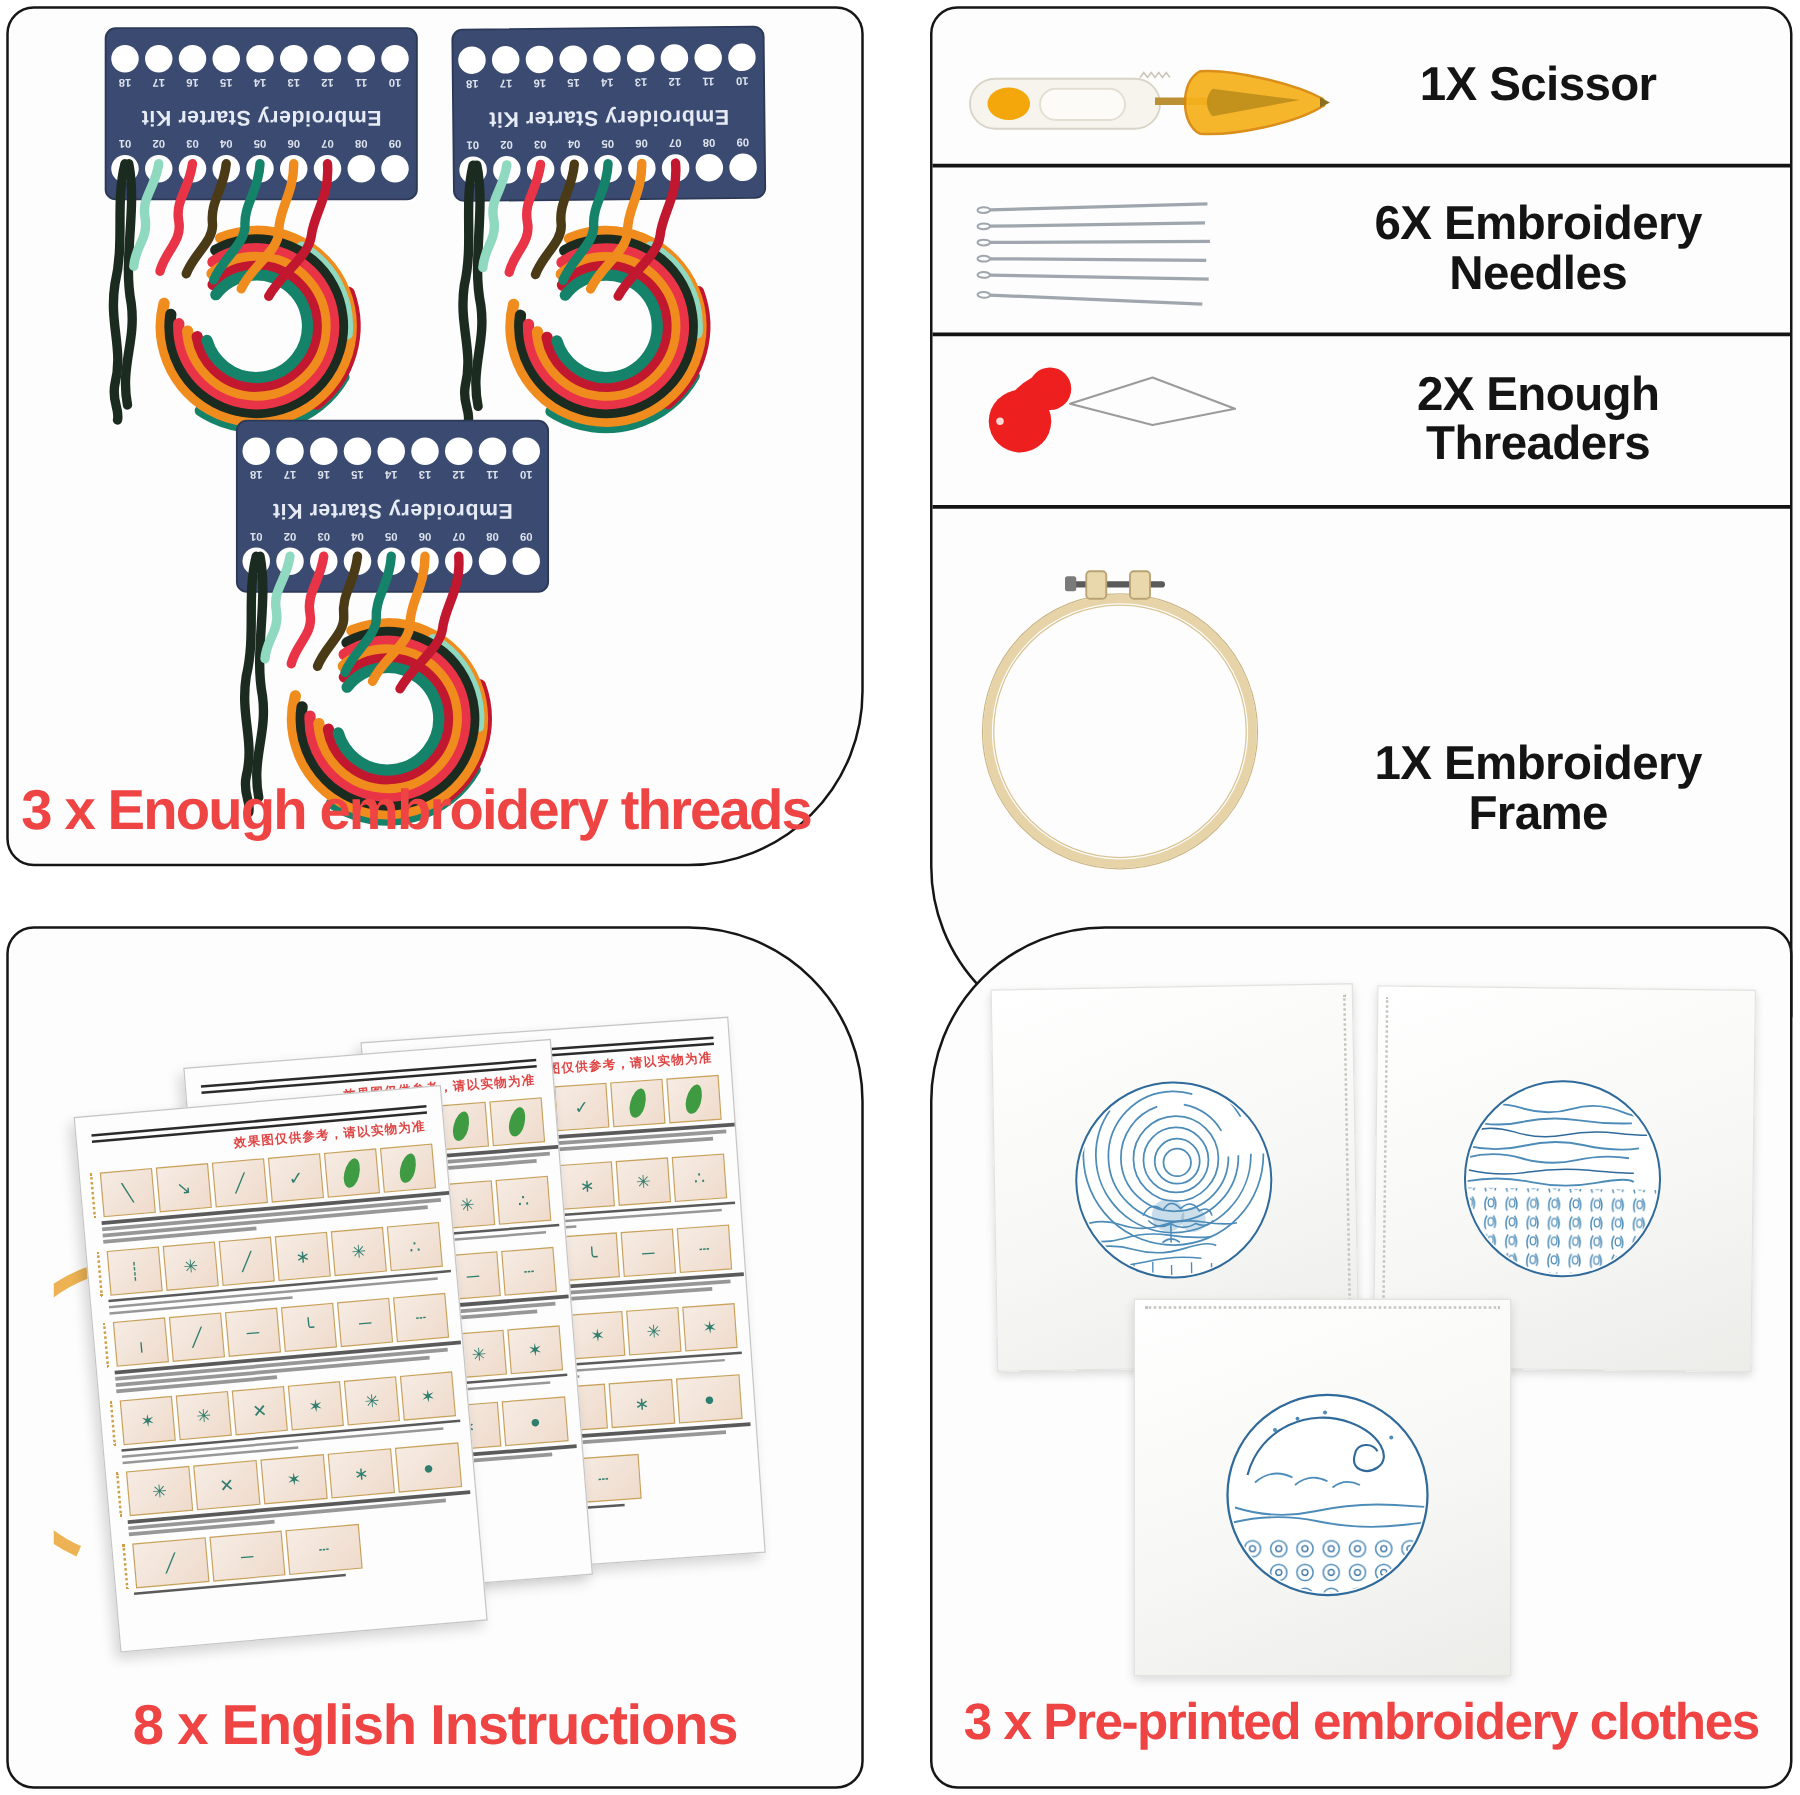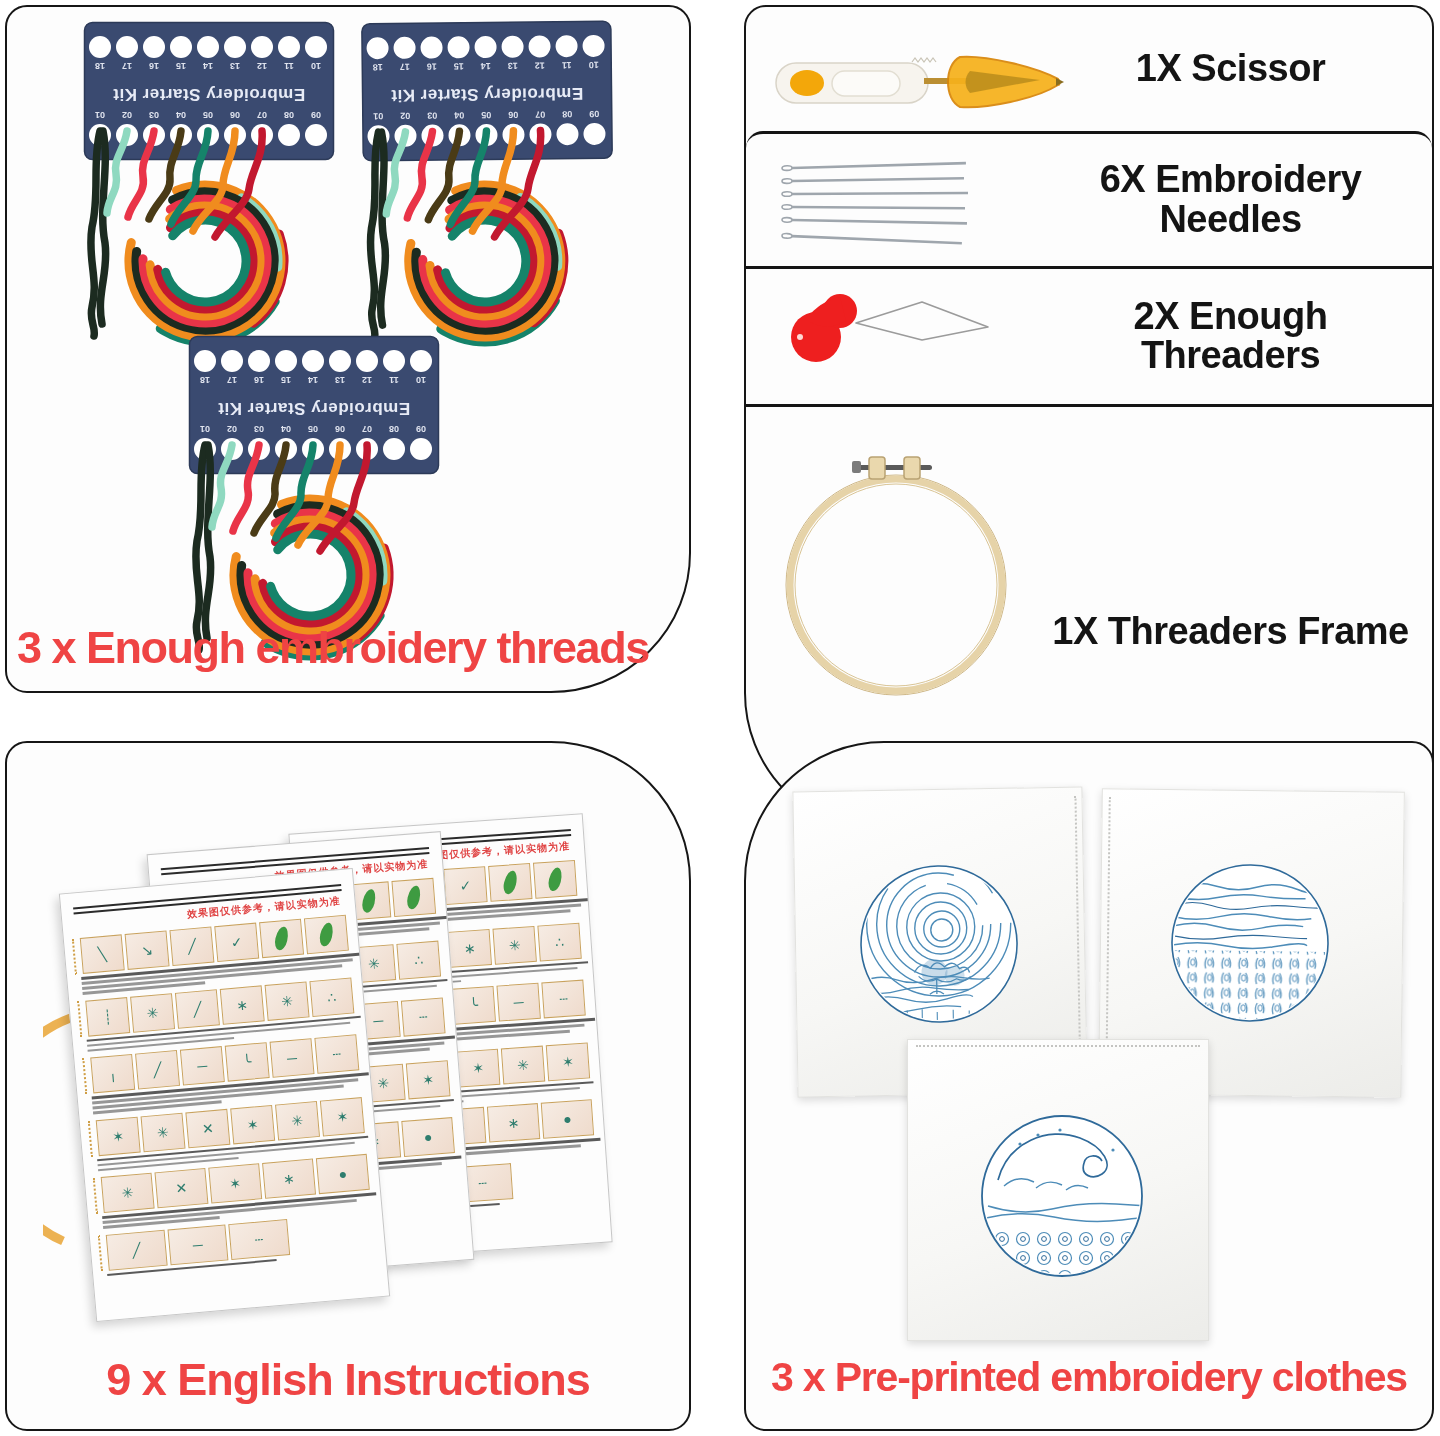--- a/index.html
+++ b/index.html
@@ -24,21 +24,21 @@
   .card-svg{width:252px;height:326px;display:block;}
   .hnum{font-size:9px;font-weight:bold;fill:#dfe3ee;text-anchor:middle;font-family:"Liberation Sans",sans-serif;}
   .ctitle{font-size:17px;font-weight:bold;fill:#e7ebf6;text-anchor:middle;font-family:"Liberation Sans",sans-serif;letter-spacing:.5px;}
   .strand{fill:none;stroke-width:7.5;stroke-linecap:round;}
   .coil{fill:none;stroke-width:9;stroke-linecap:round;}
 
   
   .tool-row{position:relative;box-sizing:border-box;}
   .tool-row+.tool-row{border-top:3px solid #141414;}
   #row-scissor{height:124px;}
-  #row-needles{height:135px;border-radius:17px;}
+  #row-needles{height:135px;}
   #row-threader{height:138px;}
   #row-frame{flex:1;}
   .tool-art{position:absolute;}
   .tool-label{position:absolute;left:295px;right:12px;top:50%;transform:translateY(-50%);
               text-align:center;font-weight:bold;font-size:38px;letter-spacing:-0.5px;color:#141414;line-height:1.05;}
 
   
   .decor{position:absolute;left:36px;top:248px;width:120px;height:260px;z-index:1;}
   .sheet-slot{position:absolute;width:295px;height:430px;}
   .s-back{left:296px;top:80px;transform:rotate(-4deg);z-index:2;}
@@ -353,21 +353,21 @@
     <div class="tool-row" id="row-frame">
       <svg class="tool-art" style="left:24px;top:40px" width="252" height="252" viewBox="0 0 252 252">
         <circle cx="126" cy="138" r="110" fill="none" stroke="#cdb685" stroke-width="1"></circle>
         <circle cx="126" cy="138" r="106" fill="none" stroke="var(--hoop-tan)" stroke-width="7"></circle>
         <circle cx="126" cy="138" r="101" fill="none" stroke="#d9c494" stroke-width="1"></circle>
         <rect x="88" y="18" width="74" height="5" rx="2.5" fill="#5a5a5a"></rect>
         <rect x="82" y="14" width="9" height="12" rx="2" fill="#7b7b7b"></rect>
         <rect x="99" y="10" width="16" height="22" rx="3" fill="#ead8ad" stroke="#b9a273" stroke-width="1.5"></rect>
         <rect x="134" y="10" width="16" height="22" rx="3" fill="#ead8ad" stroke="#b9a273" stroke-width="1.5"></rect>
       </svg>
-      <div class="tool-label" style="top:53%">1X Threaders Frame</div>
+      <div class="tool-label" style="top:53%">1X Embroidery Frame</div>
     </div>
   </div>
 
   <div class="panel" id="p3">
     <svg class="decor" viewBox="0 0 120 260">
       <path d="M118,30 A120,120 0 0 0 20,250" fill="none" stroke="#ecb253" stroke-width="9"></path>
       <ellipse cx="70" cy="80" rx="9" ry="20" fill="#4c9a3e" transform="rotate(25 70 80)"></ellipse>
       <ellipse cx="52" cy="120" rx="8" ry="18" fill="#77b54a" transform="rotate(-15 52 120)"></ellipse>
       <ellipse cx="75" cy="150" rx="8" ry="17" fill="#2f7a33" transform="rotate(40 75 150)"></ellipse>
       <ellipse cx="55" cy="185" rx="7" ry="15" fill="#93312e" transform="rotate(10 55 185)"></ellipse>
@@ -591,21 +591,21 @@
             <div class="tline" style="width: 40%;"></div>
             <div class="step-row" style="width: 62%;">
               <span class="step-box">╱</span>
               <span class="step-box">─</span>
               <span class="step-box">┄</span>
             </div>
             <div class="tline dark" style="width: 58%;"></div>
           </div>
   </div>
       </div>
-    <div class="caption">9 x English Instructions</div>
+    <div class="caption">8 x English Instructions</div>
   </div>
 
   <div class="panel" id="p4">
 
     <div class="cloth" id="clothA">
       <div class="perf"></div>
       <svg width="290" height="306" viewBox="0 0 290 306">
         <defs>
             <clipPath id="caclip">
               <circle cx="143" cy="154" r="76"></circle>

